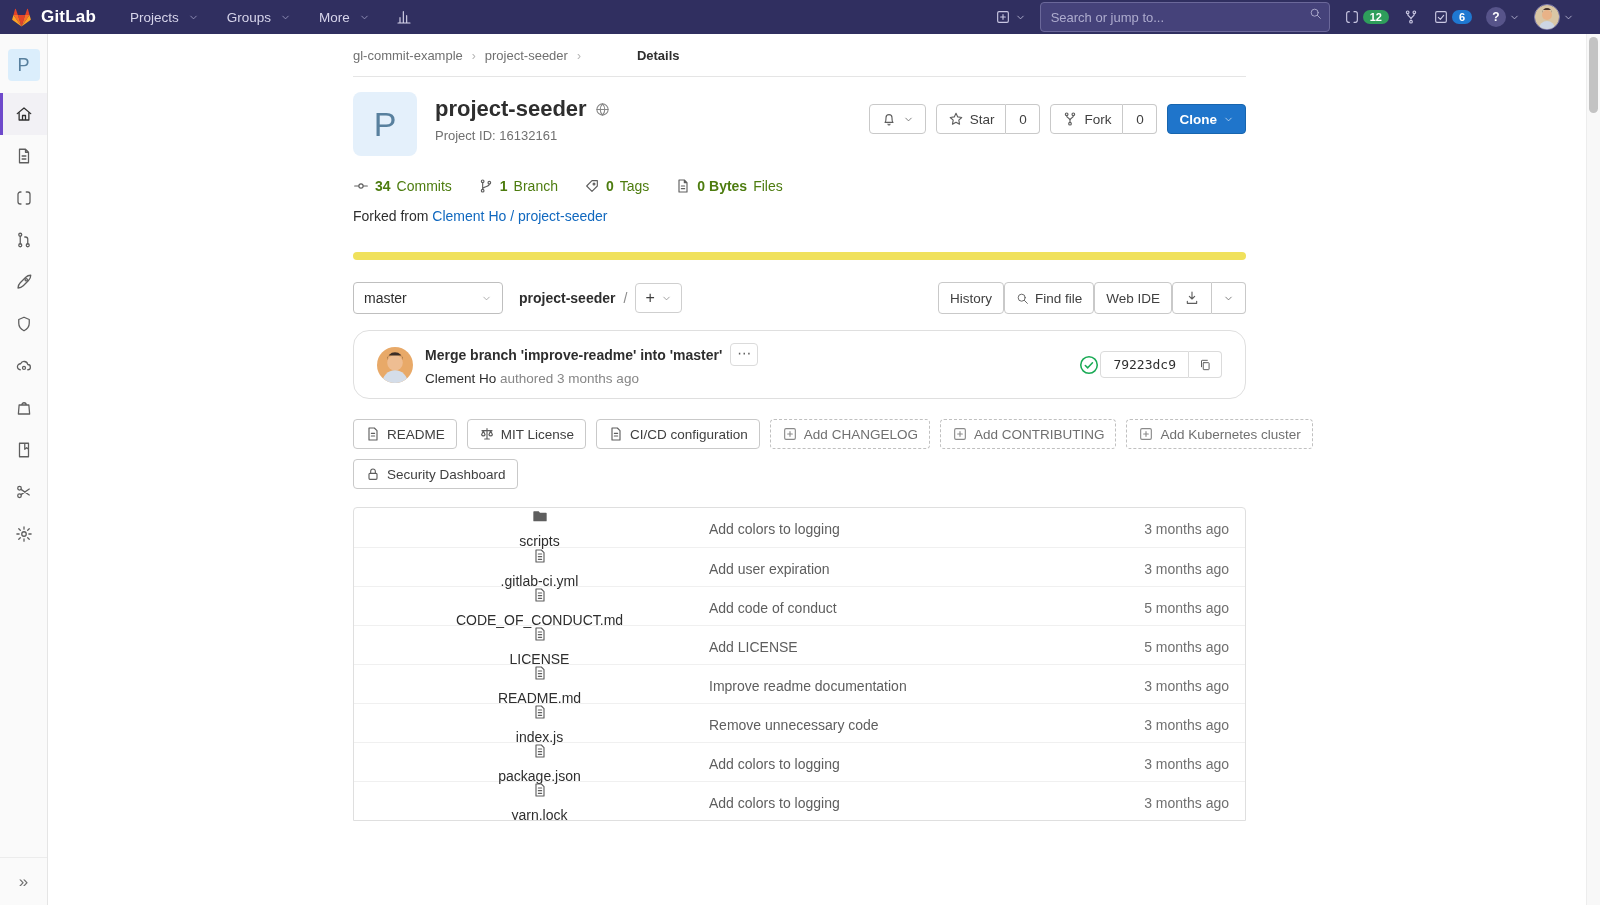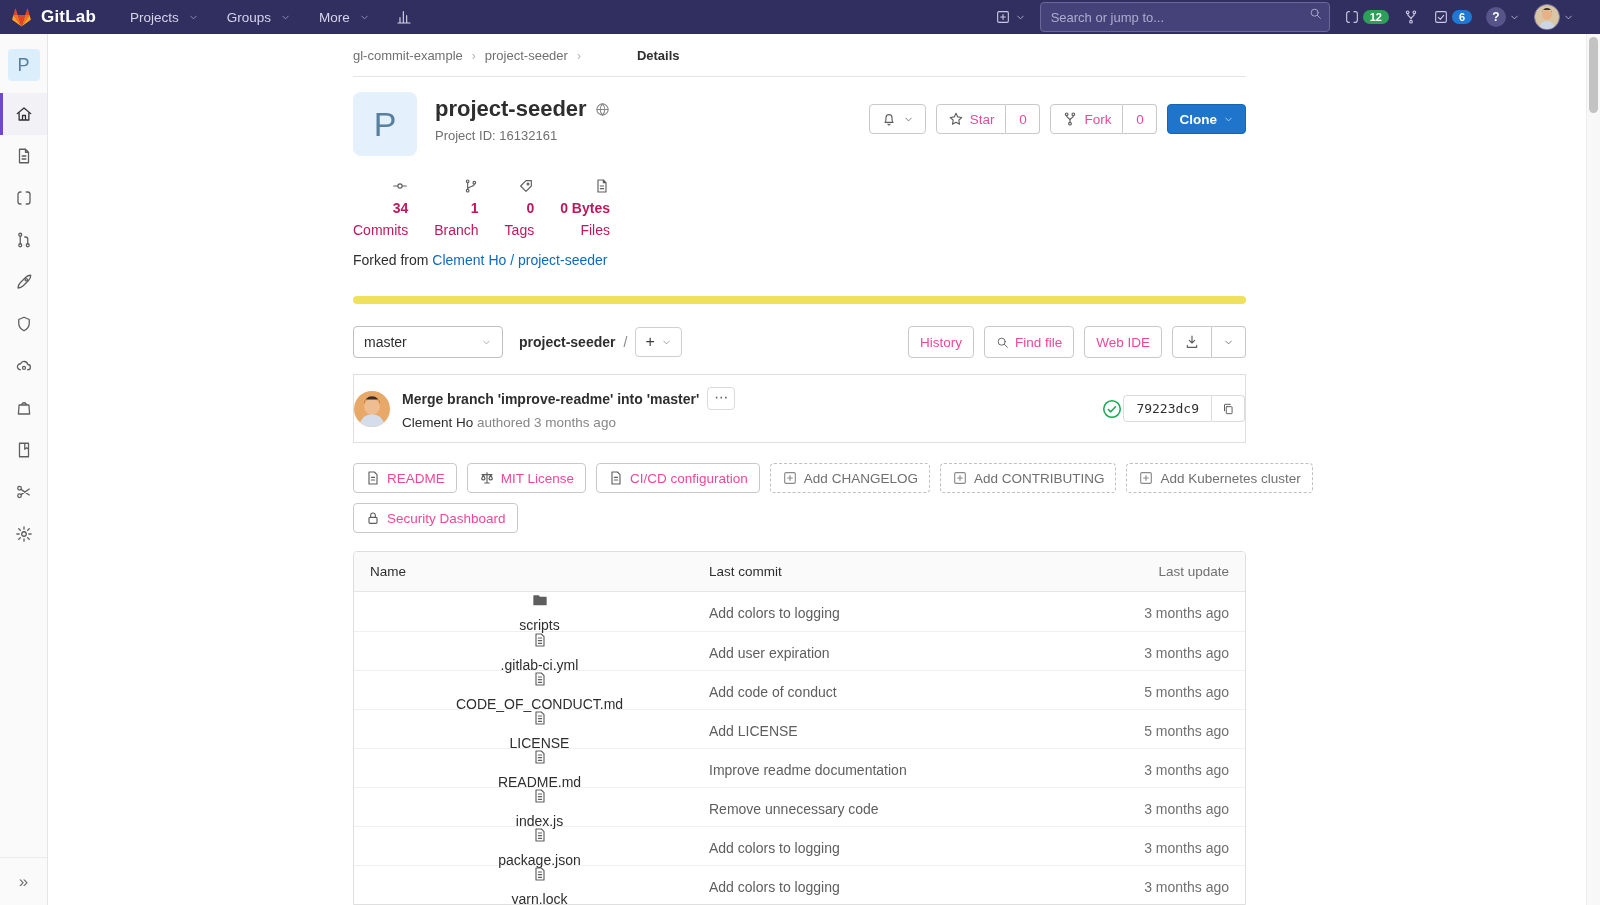--- a/index.html
+++ b/index.html
@@ -71,55 +71,55 @@
                  align-items:center; justify-content:center; font-size:34px; color:#58809e; flex:none; }
   .proj-meta { margin-left:18px; padding-top:4px; }
   .proj-title-row { display:flex; align-items:center; gap:8px; }
   .proj-title { font-size:22px; font-weight:bold; color:#2e2e2e; }
   .globe { color:#868686; }
   .proj-id { font-size:13px; color:#707070; margin-top:6px; }
 
   .header-actions { margin-left:auto; display:flex; align-items:flex-start; gap:10px; padding-top:12px; }
   .btn { display:inline-flex; align-items:center; gap:6px; height:30px; padding:0 11px;
          background:#fff; border:1px solid #c9c9c9; border-radius:4px; font-size:13.5px;
-         color:#ec4899; cursor:pointer; white-space:nowrap; }
+         color:#404040; cursor:pointer; white-space:nowrap; }
   .btn svg { color:#5e5e5e; }
   .btn-group { display:inline-flex; }
   .btn-group .btn:first-child { border-radius:4px 0 0 4px; }
   .btn-group .btn:last-child  { border-radius:0 4px 4px 0; border-left:none; min-width:34px; justify-content:center; }
   .btn.primary { background:#1f75cb; border-color:#1765ae; color:#fff; font-weight:bold; }
   .btn.primary svg { color:#cfe2f5; }
   .chev { color:#8a8a8a; }
 
   .stats-row { display:flex; align-items:center; gap:26px; margin-top:22px; font-size:14px; }
-  .stat { display:flex; align-items:flex-end; gap:6px; cursor:pointer; color:#be185d;flex-direction:column; }
+  .stat { display:flex; align-items:flex-start; gap:6px; cursor:pointer; color:#4d7c0f; }
   .stat b { font-weight:bold; }
   .stat svg { color:#5e5e5e; }
 
   .forked { margin-top:14px; font-size:14px; }
   .link { color:#1068bf; cursor:pointer; text-decoration:none; }
 
   .lang-bar { margin-top:28px; height:8px; border-radius:4px; background:#f0e15c; }
 
   .tree-row { margin-top:22px; display:flex; align-items:center; }
   .branch-select { width:150px; height:32px; border:1px solid #bfbfbf; border-radius:4px;
                    display:flex; align-items:center; justify-content:space-between;
                    padding:0 10px; font-size:14px; cursor:pointer; background:#fff; }
   .branch-select .chev { color:#9a9a9a; }
   .tree-path { display:flex; align-items:center; gap:8px; margin-left:16px; font-size:14px; }
   .path-root { font-weight:600; cursor:pointer; }
   .path-sep { color:#8a8a8a; }
   .plus-btn { height:30px; padding:0 9px; display:inline-flex; align-items:center; gap:6px;
               border:1px solid #cfcfcf; border-radius:4px; background:#fff; cursor:pointer;
               font-size:16px; color:#3e3e3e; }
-  .tree-actions { margin-left:auto; display:flex; align-items:center; gap:10px; }
+  .tree-actions { margin-left:auto; display:flex; align-items:center; }
   .tree-actions .btn { height:32px; }
 
-  .commit-box { margin-top:16px; border:1px solid #dfdfdf; border-radius:0;
-                padding:12px 0; display:flex; align-items:center; }
+  .commit-box { margin-top:16px; border:1px solid #dfdfdf; border-radius:16px;
+                padding:12px 23px; display:flex; align-items:center; }
   .commit-avatar { width:36px; height:36px; border-radius:50%; overflow:hidden; flex:none; }
   .commit-main { margin-left:12px; }
   .commit-title-row { display:flex; align-items:center; gap:8px; }
   .commit-title { font-size:14px; font-weight:bold; color:#2e2e2e; cursor:pointer; }
   .ellipsis-btn { border:1px solid #dbdbdb; border-radius:4px; background:#fff; color:#5e5e5e;
                   font-size:14px; line-height:1; padding:2px 6px 5px; cursor:pointer; }
   .commit-sub { margin-top:5px; font-size:13.5px; color:#868686; }
   .commit-author { color:#2e2e2e; cursor:pointer; }
   .commit-right { margin-left:auto; display:flex; align-items:center; gap:0; }
   .ci-check { color:#1aaa55; width:22px; height:22px; }
@@ -557,25 +557,20 @@
           <svg class="ic" viewBox="0 0 24 24">
               <rect x="6" y="11" width="12" height="9" rx="1.5"></rect>
               <path d="M8.5 11V8a3.5 3.5 0 0 1 7 0v3"></path>
             </svg>
           <span>Security Dashboard</span>
         </div>
       </div>
     </div>
 
     <div class="file-table">
-      <div class="ft-row ft-head">
-        <span>Name</span>
-        <span>Last commit</span>
-        <span class="cell-date">Last update</span>
-      </div>
       <div class="ft-body">
         <div class="ft-row">
           <span class="cell-name">
               <svg class="ic" viewBox="0 0 24 24" style="fill:#5e5e5e;stroke:none;">
                 <path d="M3 5h7l2 2h9a1 1 0 0 1 1 1v11a1 1 0 0 1-1 1H3a1 1 0 0 1-1-1V6a1 1 0 0 1 1-1Z"></path>
               </svg>
               <span>scripts</span>
             </span>
           <span class="cell-commit">Add colors to logging</span>
           <span class="cell-date">3 months ago</span>

